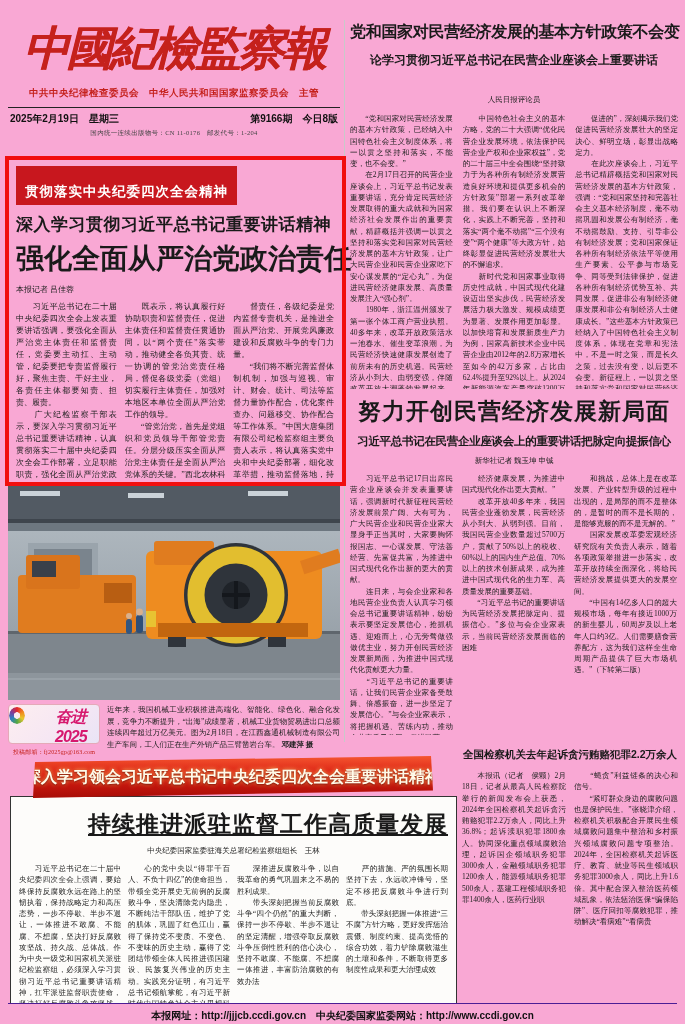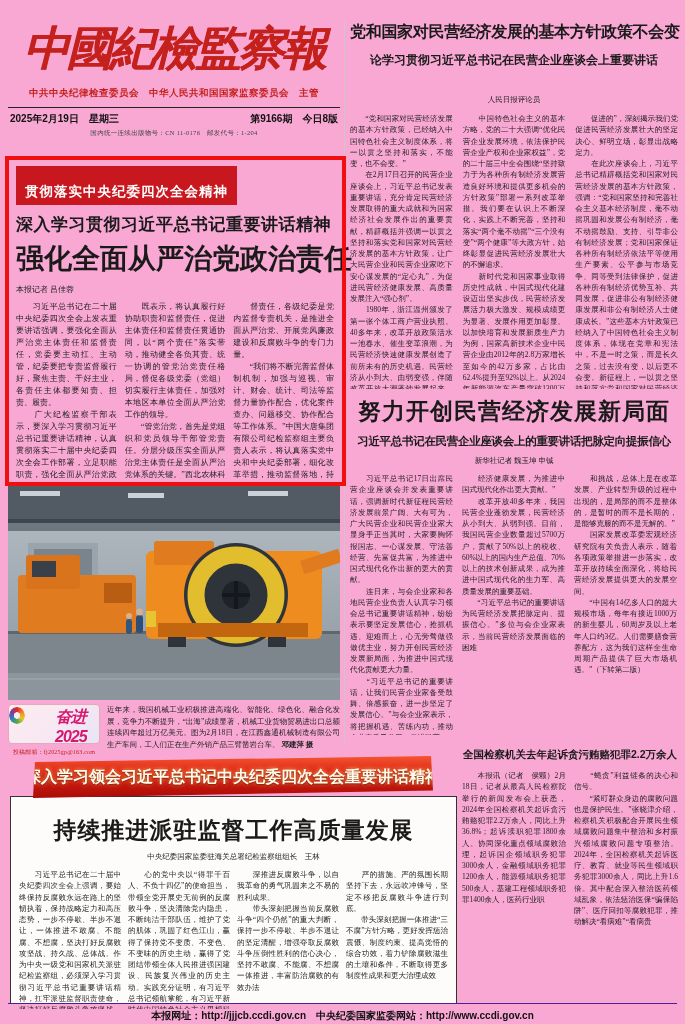--- a/index.html
+++ b/index.html
@@ -48,22 +48,22 @@
   .banner{position:absolute;left:33px;top:756px;width:400px;height:42px;z-index:30;
     background:linear-gradient(180deg,#f55630 0%,#d91d12 45%,#a80d07 100%);
     clip-path:polygon(0.5% 14%,99.5% 0%,100% 82%,0% 100%);
     display:flex;align-items:center;justify-content:center;}
   .banner-text{font-size:16px;font-weight:900;color:#fffbe9;letter-spacing:0px;white-space:nowrap;
     font-family:"Liberation Sans","DejaVu Sans",sans-serif;text-shadow:0 1px 2px #7e0a05,0 0 4px #ffd76e;}
 
   
   .box-article{position:absolute;left:10px;top:796px;width:447px;height:208px;border:1.5px solid #333;box-sizing:border-box;
     padding:8px 8px 6px 8px;background:#fdfcfa;}
-  .bl-headline{font-size:23px;font-weight:900;text-align:center;letter-spacing:1px;white-space:nowrap;margin-top:10px;
-    font-family:"Liberation Sans","DejaVu Sans",sans-serif;}
+  .bl-headline{font-size:23px;font-weight:900;text-align:right;letter-spacing:1px;white-space:nowrap;margin-top:4px;
+    font-family:"Liberation Sans","DejaVu Sans",sans-serif;text-decoration:underline;}
   .bl-byline{font-size:7.5px;text-align:center;margin-top:6px;color:#222;}
   .box-article .cols{margin-top:7px;gap:7px;}
   .box-article .coltext{width:103px;height:140px;font-size:7.5px;}
 
   
   .vrule{position:absolute;left:344px;top:20px;width:1px;height:722px;background:#c9c9c9;}
 
   .tr-article{position:absolute;left:350px;top:22px;width:328px;text-align:center;}
   .tr-headline{font-size:16px;font-weight:900;letter-spacing:-0.3px;white-space:nowrap;
     font-family:"Liberation Sans","DejaVu Sans",sans-serif;}

